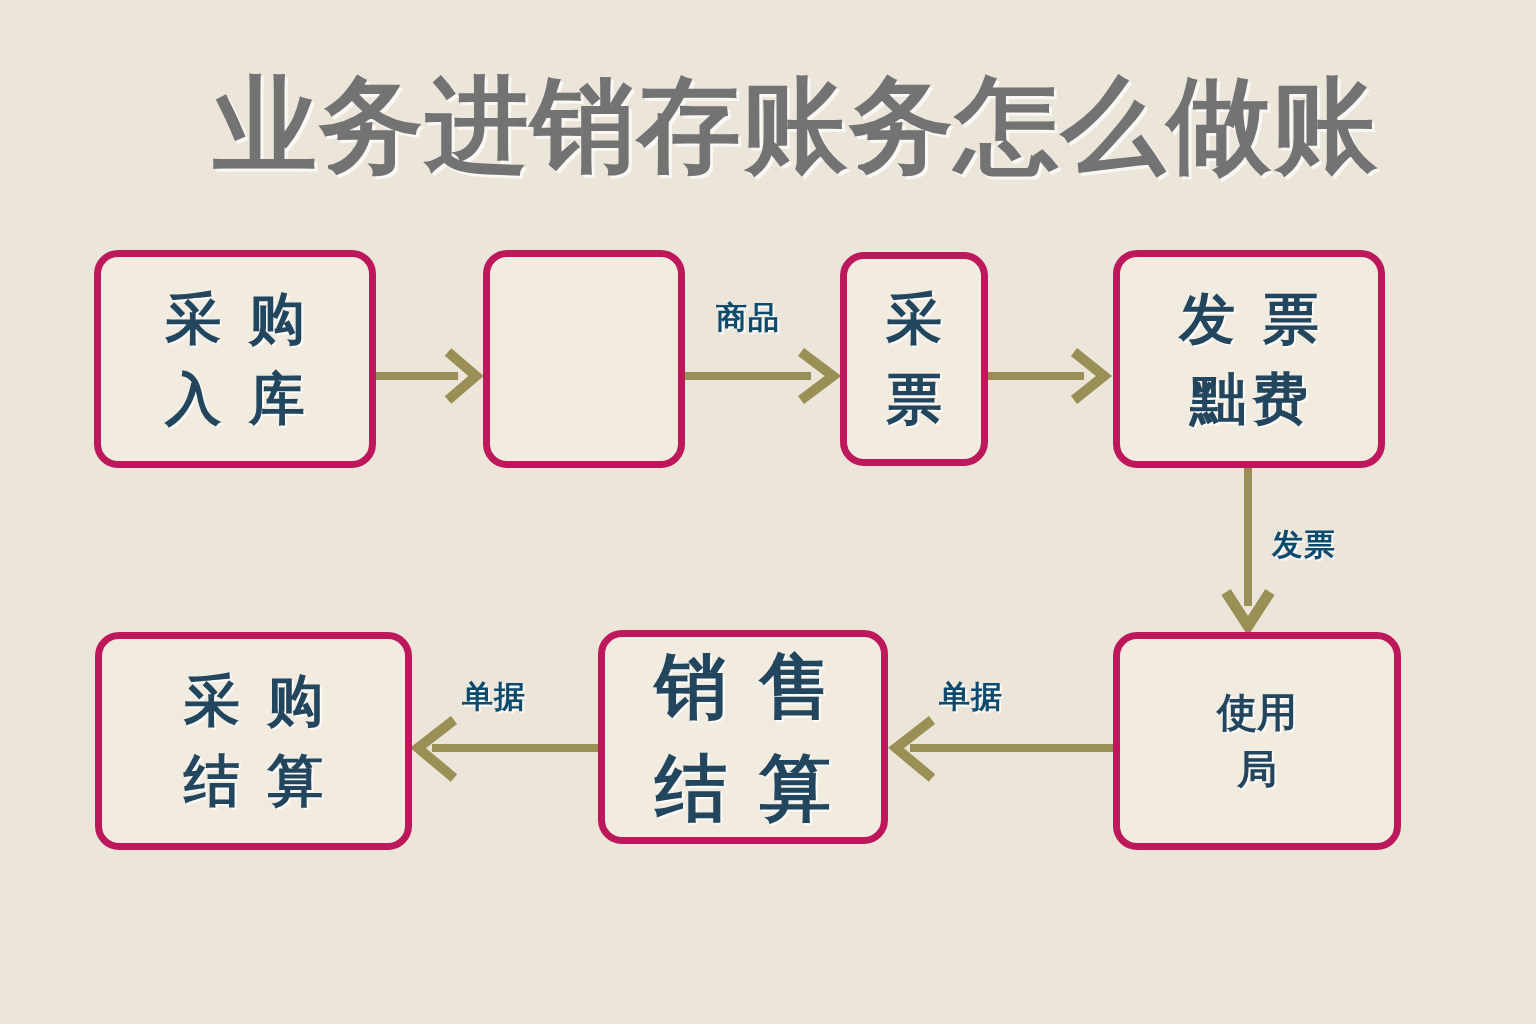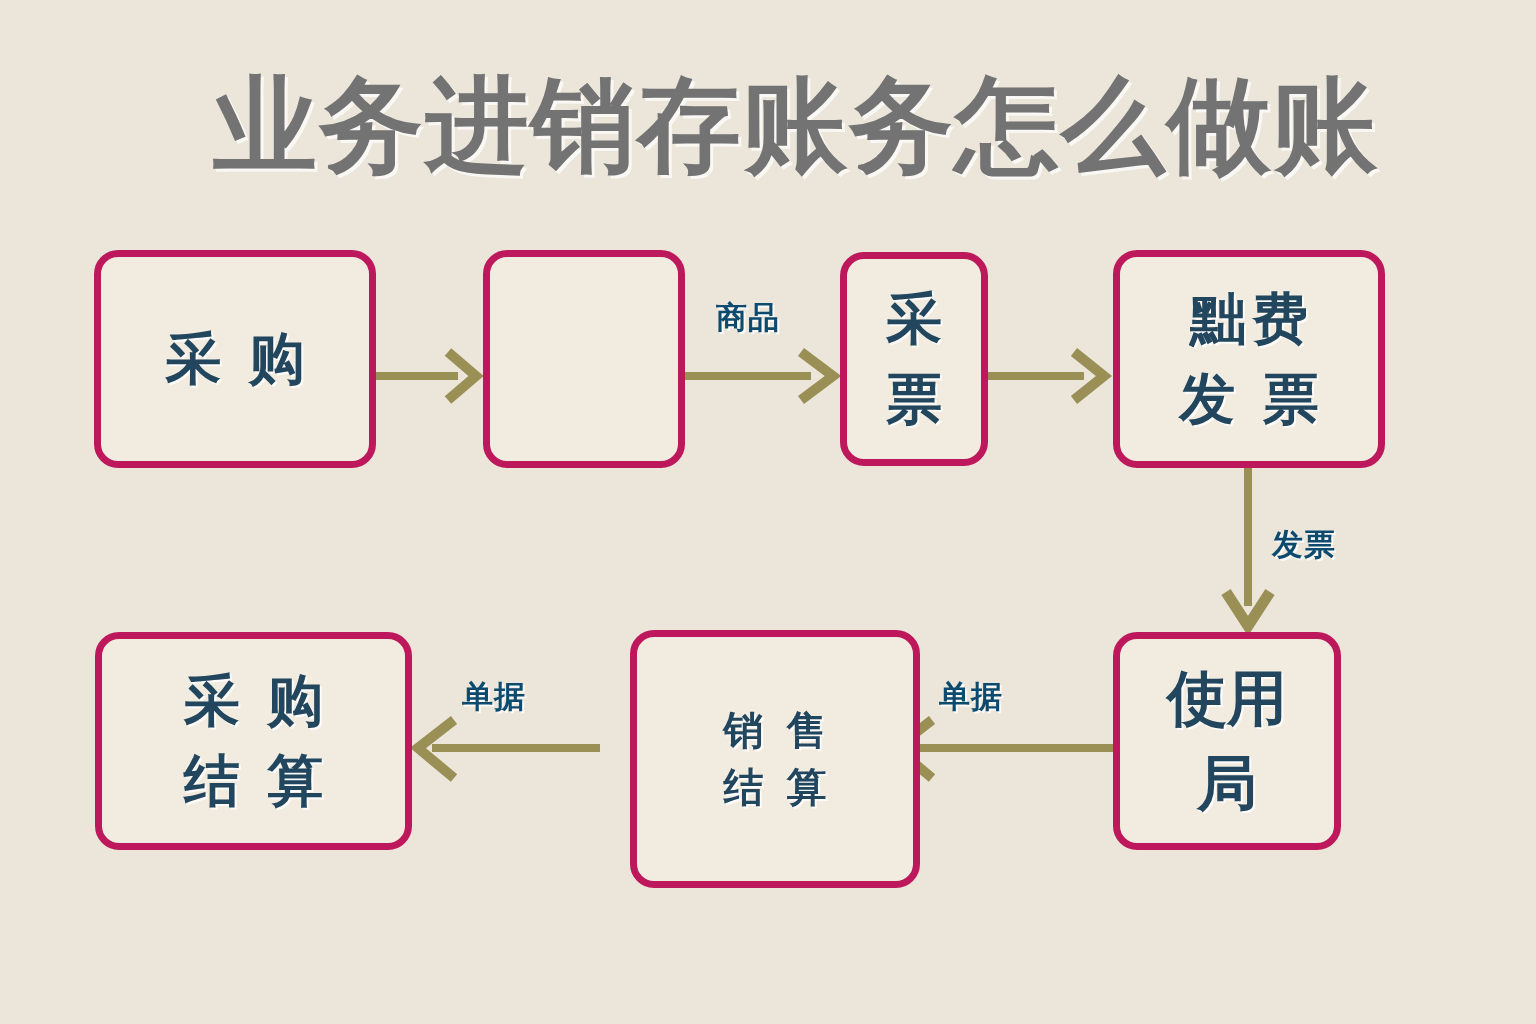--- a/index.html
+++ b/index.html
@@ -71,24 +71,24 @@
   #node-cai-piao { left: 840px; top: 252px; width: 148px; height: 214px; font-size: 56px; }
   #node-cai-piao .line { line-height: 1.42; letter-spacing: 0; text-indent: 0; }
 
   #node-fei-fp { left: 1113px; top: 250px; width: 272px; height: 218px; font-size: 56px; }
   #node-fei-fp .line { line-height: 1.42; }
 
   
   #node-cg-js { left: 95px;  top: 632px; width: 317px; height: 218px; font-size: 56px; }
   #node-cg-js .line { line-height: 1.42; }
 
-  #node-xs-js { left: 598px; top: 630px; width: 290px; height: 258px; font-size: 40px; margin-left: 32px; }
+  #node-xs-js { left: 598px; top: 630px; width: 290px; height: 214px; font-size: 72px; }
   #node-xs-js .line { line-height: 1.42; }
 
-  #node-sy-ju { left: 1113px; top: 632px; width: 228px; height: 218px; font-size: 60px; }
+  #node-sy-ju { left: 1113px; top: 632px; width: 288px; height: 218px; font-size: 40px; }
   #node-sy-ju .line { line-height: 1.42; letter-spacing: 0; text-indent: 0; }
 
   
   .conn { position: absolute; }
   .conn svg { display: block; overflow: visible; }
 
   
   .edge-label {
     position: absolute;
     color: #0c4a6e;
@@ -157,33 +157,34 @@
   <div class="edge-label" id="lbl-goods">商品</div>
 
   <div class="edge-label" id="lbl-invoice">发票</div>
 
   <div class="edge-label" id="lbl-doc-2">单据</div>
 
   <div class="edge-label" id="lbl-doc-1">单据</div>
 
   <div class="node" id="node-cg-rk">
     <span class="line">采 购</span>
+    <span class="line">入 库</span>
   </div>
 
   <div class="node" id="node-xs-ck">
   </div>
 
   <div class="node" id="node-cai-piao">
     <span class="line">采</span>
     <span class="line">票</span>
   </div>
 
   <div class="node" id="node-fei-fp">
+    <span class="line">发 票</span>
     <span class="line">黜费</span>
-    <span class="line">发 票</span>
   </div>
 
   <div class="node" id="node-cg-js">
     <span class="line">采 购</span>
     <span class="line">结 算</span>
   </div>
 
   <div class="node" id="node-xs-js">
     <span class="line">销 售</span>
     <span class="line">结 算</span>

